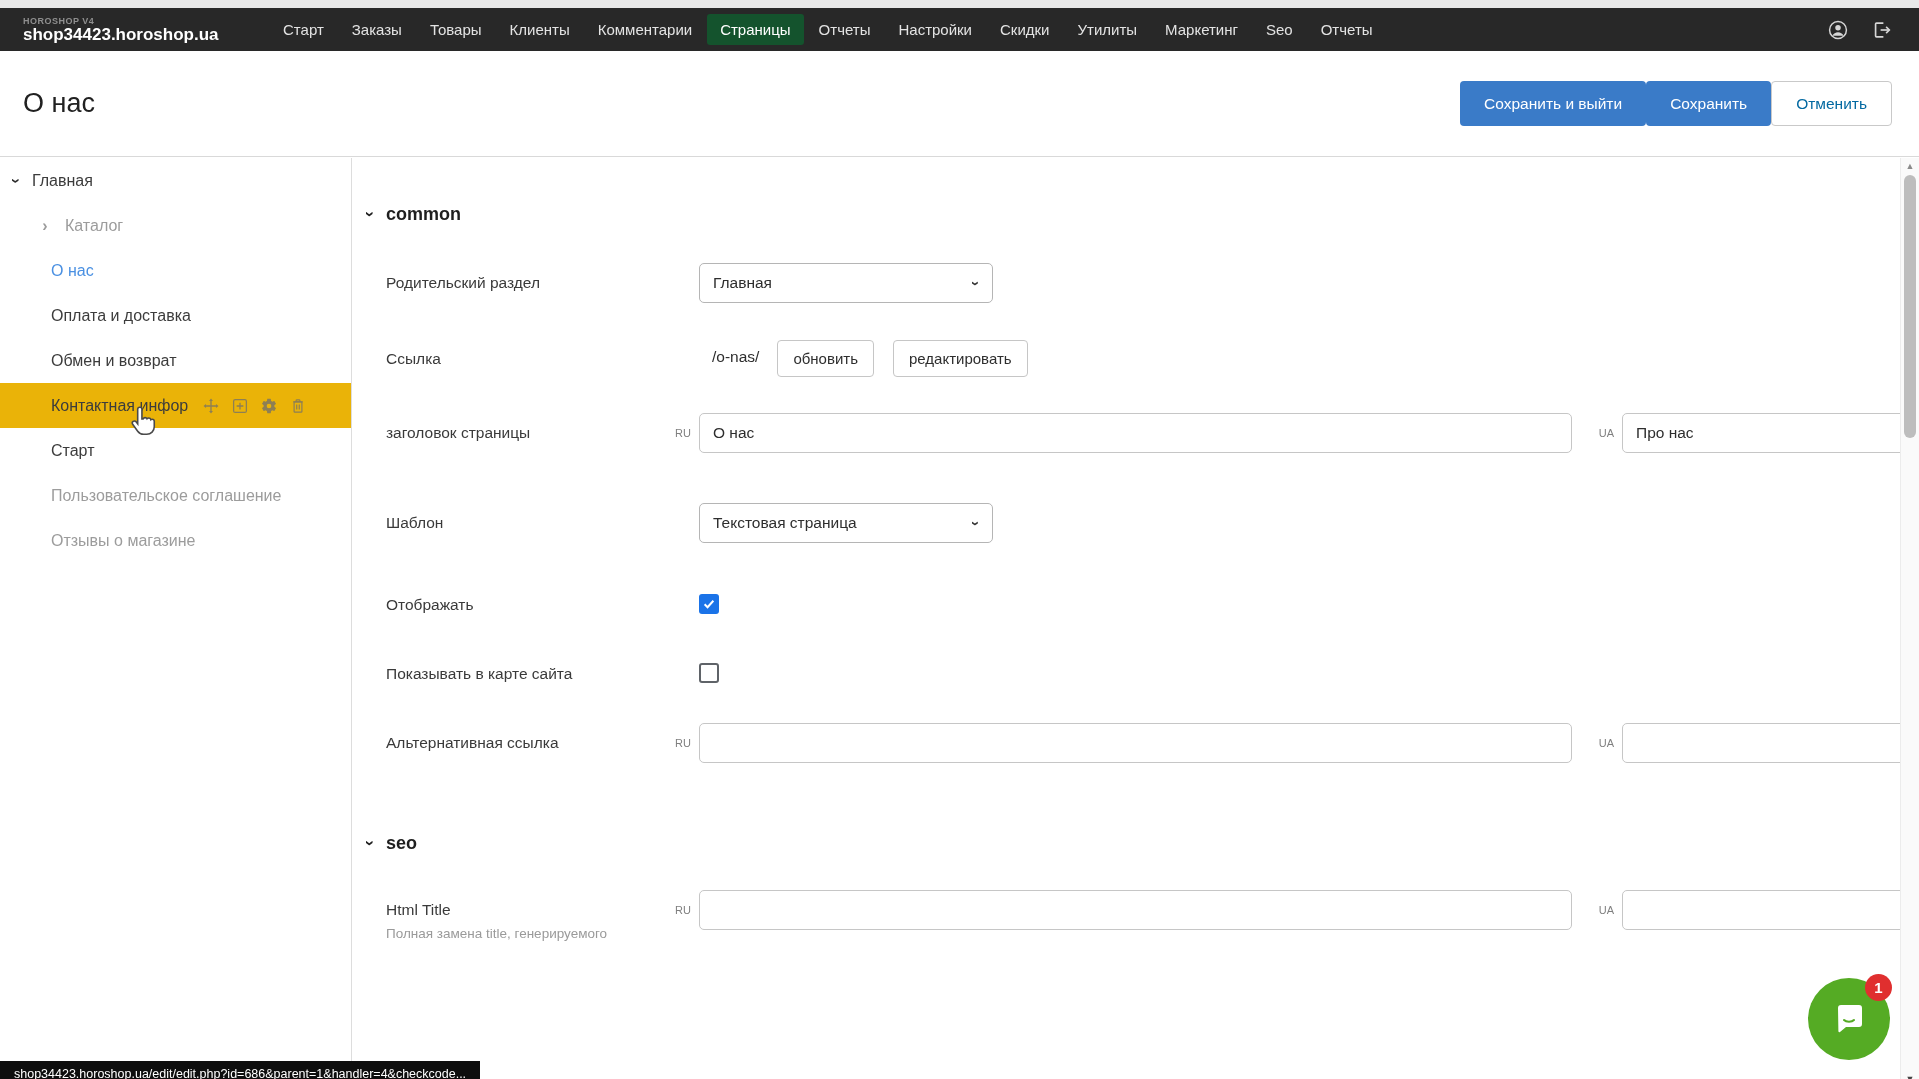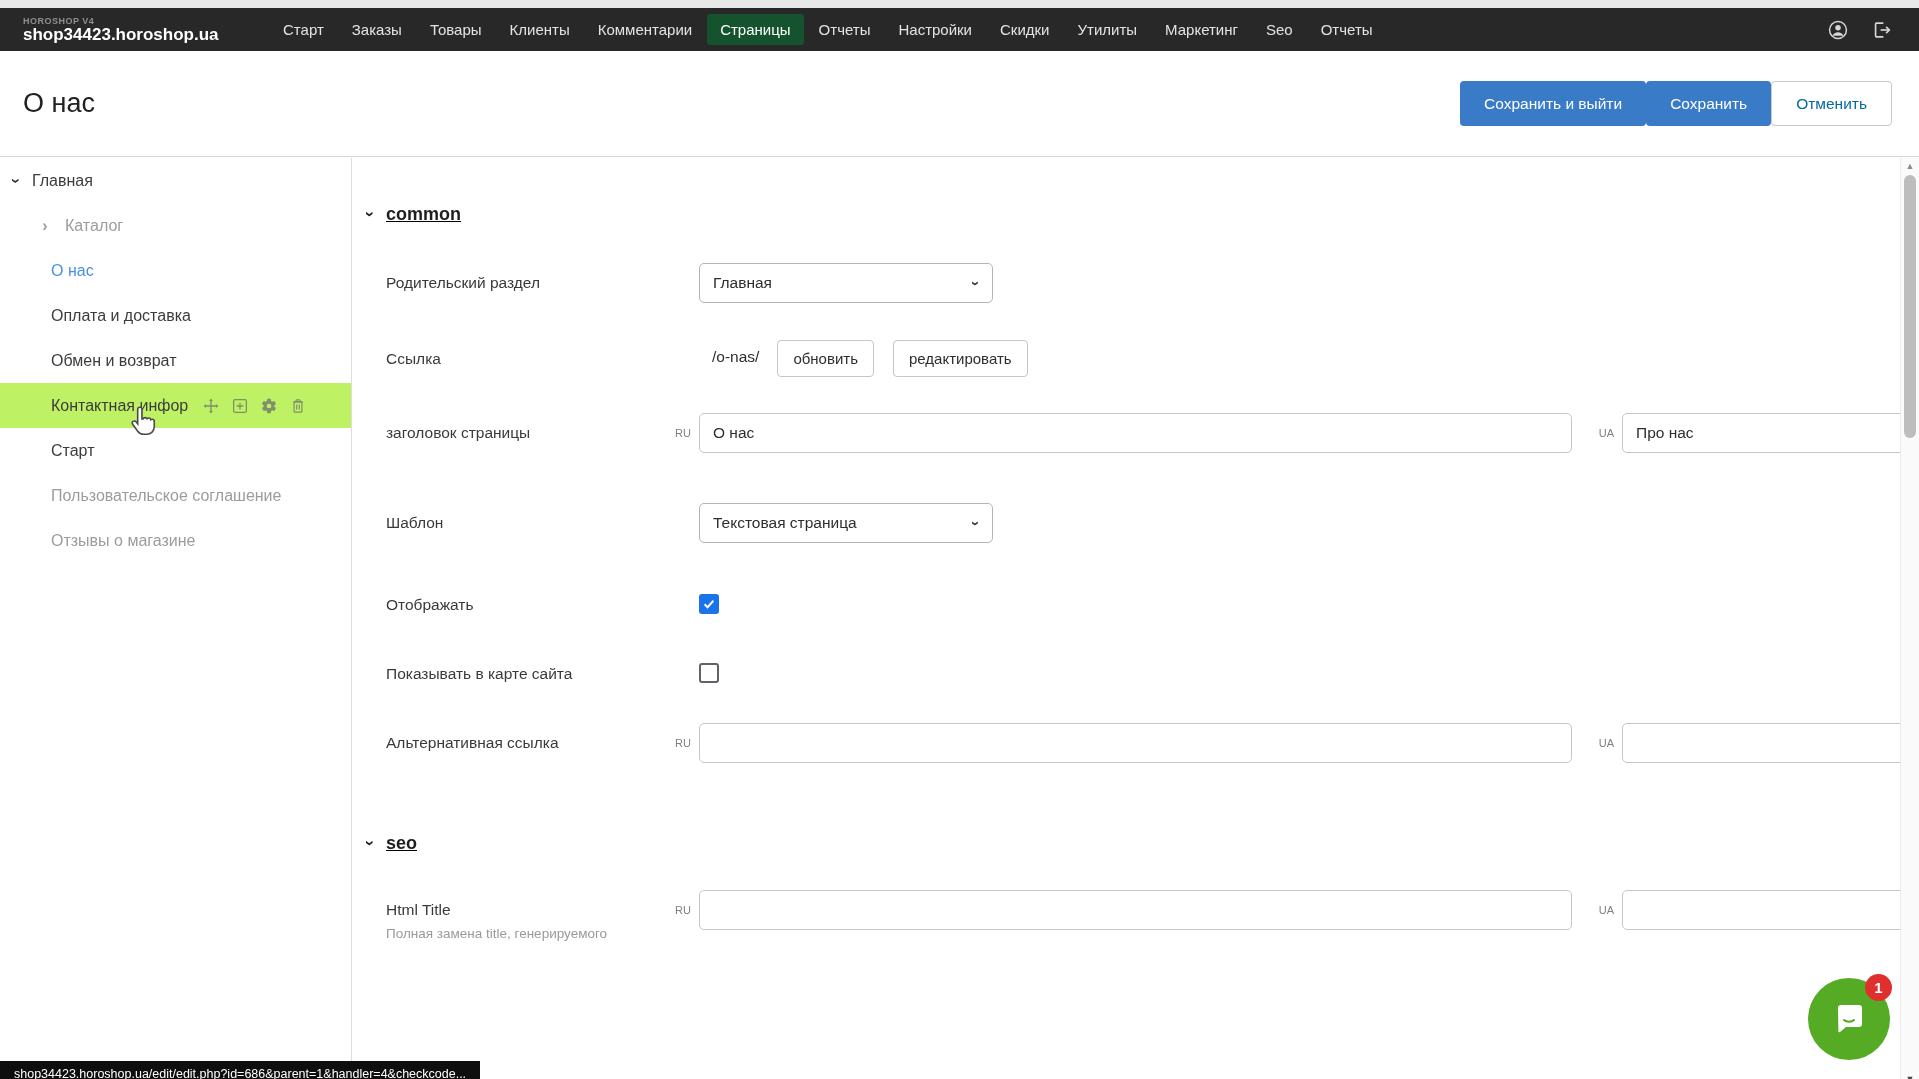--- a/index.html
+++ b/index.html
@@ -42,29 +42,29 @@
   .chev-right { display:inline-block; }
   .lvl0 { padding-left:8px; }
   .lvl0 .tree-label { margin-left:8px; }
   .lvl1 { padding-left:37px; }
   .lvl1.no-chev { padding-left:51px; }
   .lvl1 .chev { color:#6b6b6b; }
   .lvl1 .chev + .tree-label { margin-left:12px; }
   .tree-row.muted { color:#9c9c9c; }
   .tree-row.muted .chev { color:#9c9c9c; }
   .tree-row.selected { color:#4a90e2; }
-  .tree-row.hovered { background:#bef264; }
+  .tree-row.hovered { background:#eab308; }
   .row-icons { display:flex; align-items:center; gap:11px; margin-left:14px; }
   .row-icon { width:18px; height:18px; cursor:pointer; opacity:.75; }
   .row-icon svg { display:block; }
   .cursor-hand { position:absolute; left:126px; top:246px; width:34px; height:34px; pointer-events:none; z-index:40; }
 
   
   .content { position:relative; flex:1; background:#fff; padding:46px 0 0 34px; overflow:hidden; }
-  .section-head { display:flex; margin-left:-19px; cursor:pointer;text-decoration:underline; }
+  .section-head { display:flex; margin-left:-19px; cursor:pointer; }
   .section-head .chev { font-weight:700; font-size:17px; color:#1f1f1f; width:19px; }
   .section-title { font-size:18px; font-weight:700; color:#1f1f1f; margin-left:0; }
   .sec-common { margin-bottom:38px; }
   .sec-seo { margin-top:0; margin-bottom:36px; }
 
   .form-row { display:flex; align-items:flex-start; }
   .row-label { width:313px; flex:none; font-size:15.5px; color:#3a3a3a; padding-top:10px; line-height:19px; }
   .row-lang .row-label { width:281px; }
   .row-check .row-label { padding-top:1px; }
   .row-label .label-hint { display:block; font-size:13.5px; color:#9a9a9a; margin-top:5px; white-space:nowrap; }

